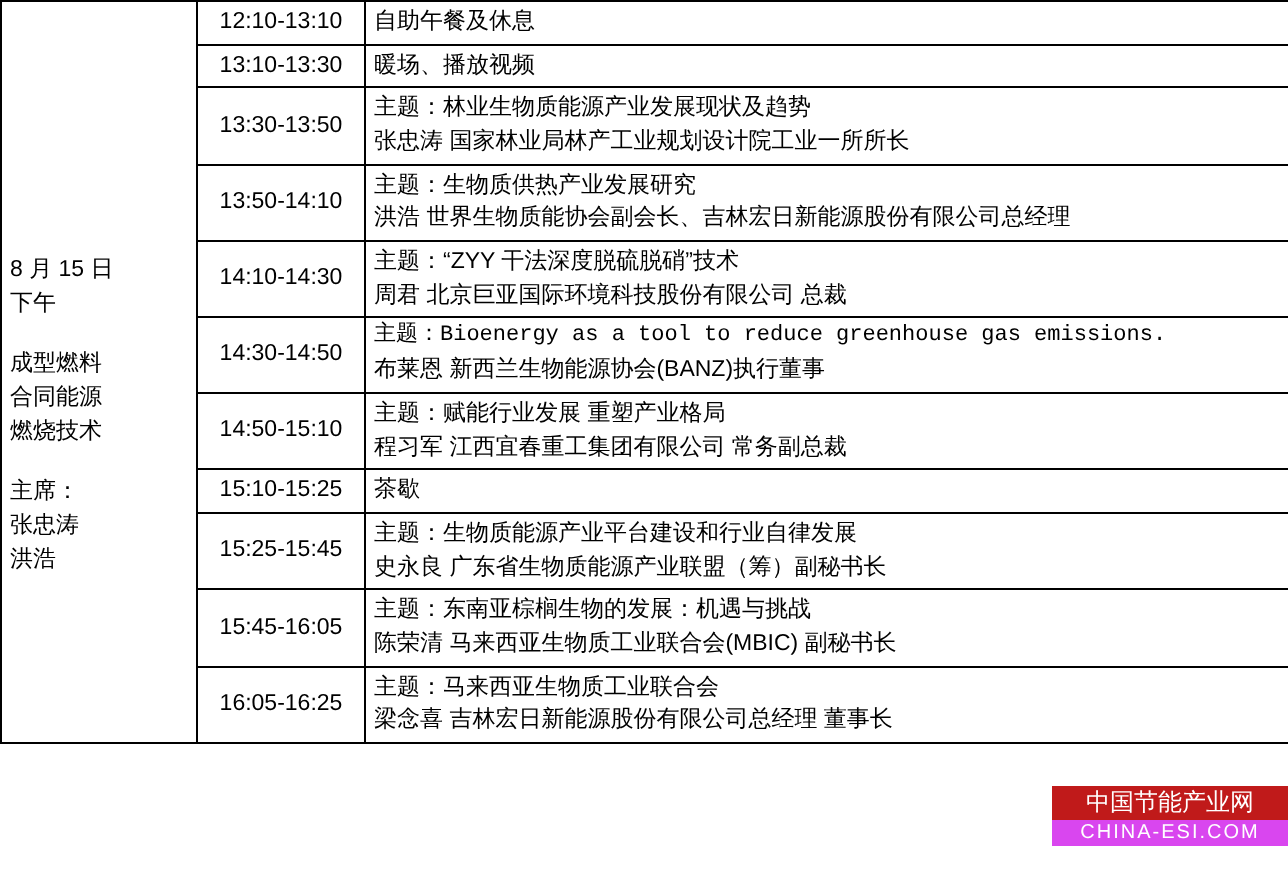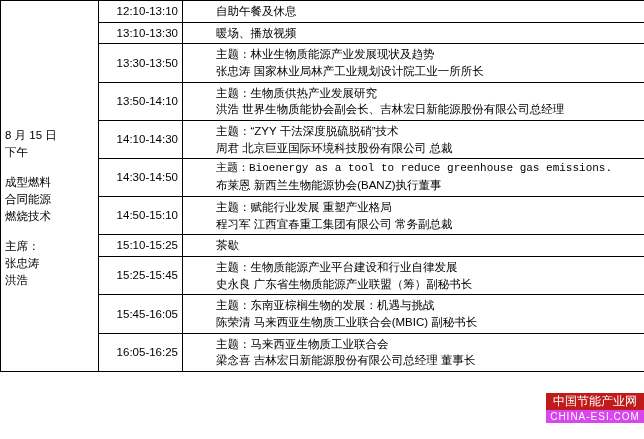--- a/index.html
+++ b/index.html
@@ -40,30 +40,30 @@
 
   td.day-cell {
     border-left: none;
     text-align: left;
     vertical-align: middle;
     padding-left: 6px;
     font-size: 12px;
     line-height: 2.0;
   }
   td.time-cell {
-    text-align: right;
+    text-align: center;
     font-size: 11.5px;
     white-space: nowrap;
     margin-left: 20px;
   }
   td.topic-cell {
     text-align: left;
     padding-left: 6px;
   }
-  .line { display: block; margin-left: 29px; }
+  .line { display: block; }
   .mono-en {
     font-family: Liberation Mono, monospace;
     font-size: 11px;
   }
   .day-block {
     display: block;
     margin-top: 43px;
   }
   .day-line {
     display: block;
@@ -73,21 +73,21 @@
   .day-spacer { display: block; height: 14px; }
 
   
   .watermark {
     position: absolute;
     right: 0px;
     bottom: 16px;
     display: flex;
     flex-direction: column;
     align-items: stretch;
-    width: 98px;
+    width: 118px;
     font-family: "Liberation Sans", sans-serif;
   }
   .wm-top {
     background: #c01a1a;
     color: #ffffff;
     font-size: 12px;
     line-height: 17px;
     height: 17px;
     text-align: center;
     letter-spacing: 0px;

